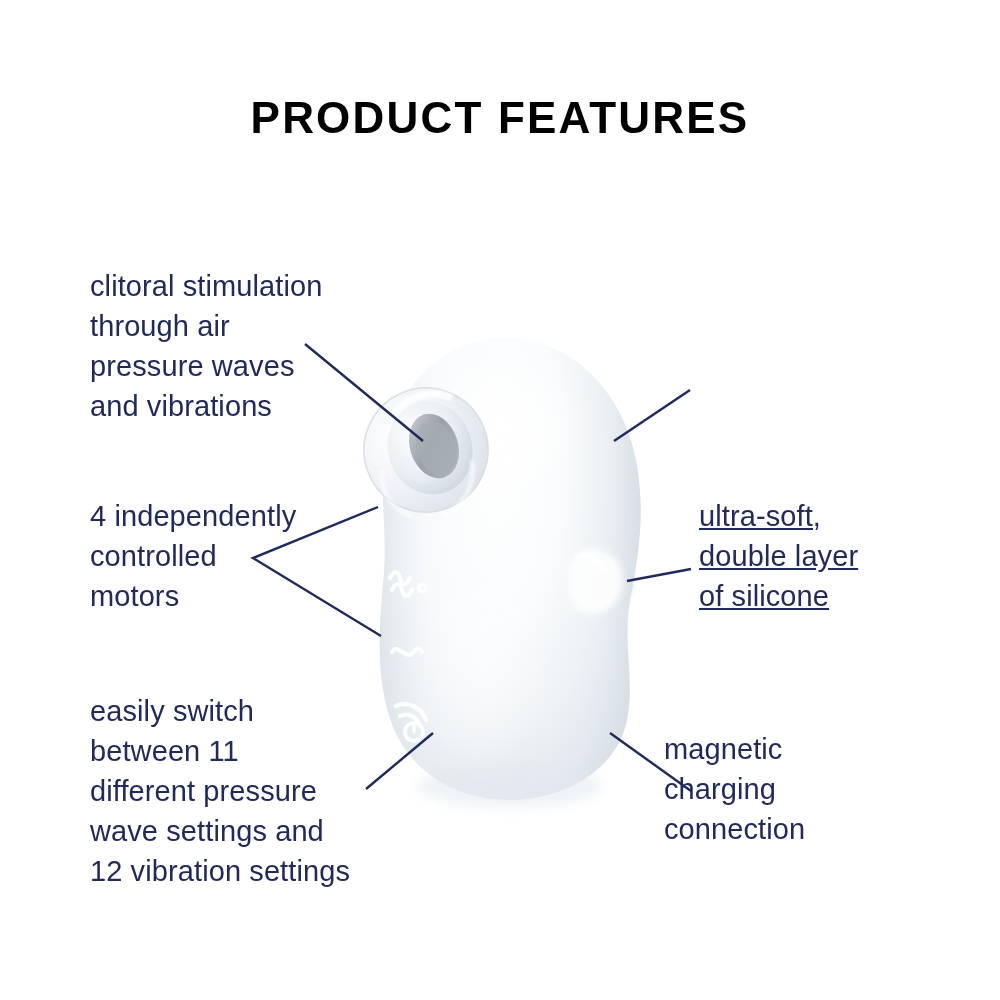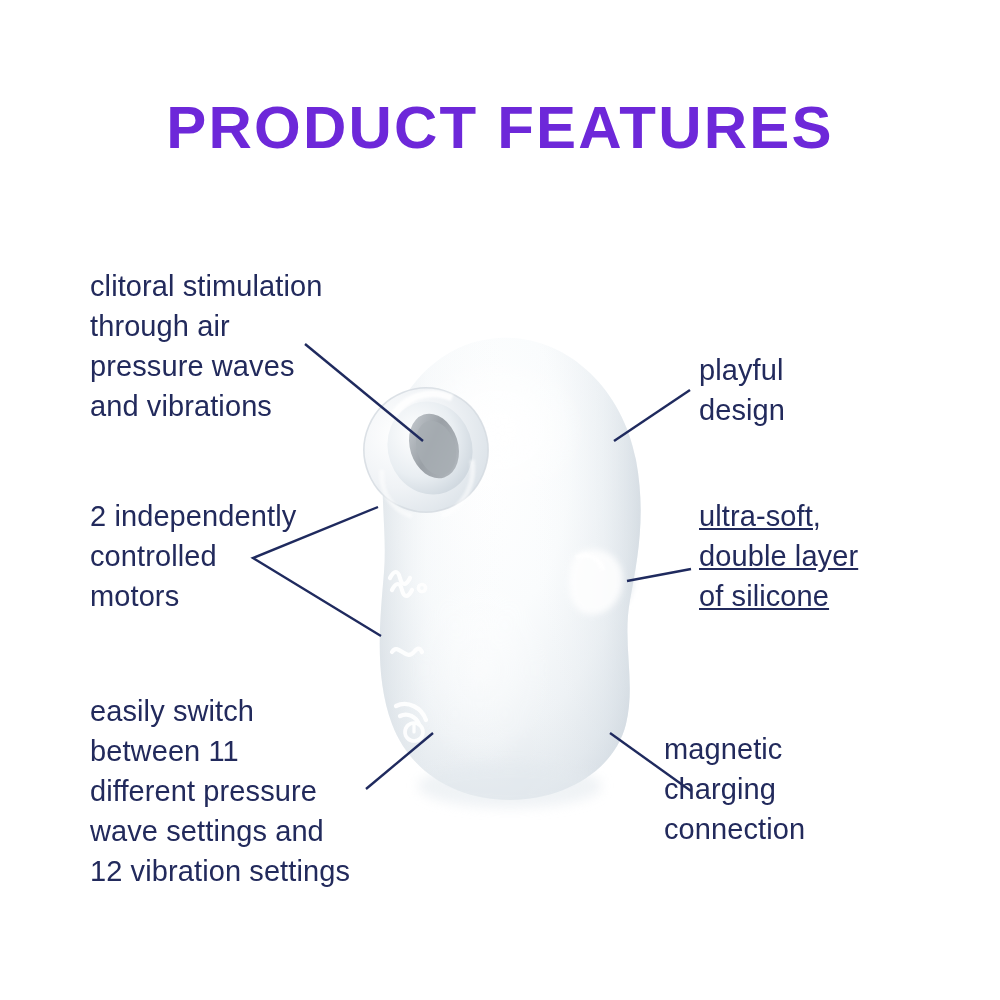--- a/index.html
+++ b/index.html
@@ -19,24 +19,24 @@
     overflow: hidden;
   }
 
   
   #page-title {
     position: absolute;
     left: 0;
     top: 93px;
     width: 1000px;
     text-align: center;
-    font-size: 60px;
+    font-size: 44px;
     font-weight: bold;
     letter-spacing: 2.2px;
-    color: #6d28d9;
+    color: #000000;
     font-family: "Liberation Sans", sans-serif;
   }
 
   
   .callout {
     position: absolute;
     color: #222a5c;
     font-size: 29px;
     line-height: 40px;
     font-family: "Liberation Sans", sans-serif;
@@ -218,32 +218,30 @@
     <line x1="614" y1="441" x2="690" y2="390"></line>
     <line x1="627" y1="581" x2="691" y2="569"></line>
     <line x1="610" y1="733" x2="691" y2="791"></line>
   </svg>
 
   <div class="callout left" id="callout-stimulation">clitoral stimulation
 through air
 pressure waves
 and vibrations</div>
 
-  <div class="callout left" id="callout-motors">2 independently
+  <div class="callout left" id="callout-motors">4 independently
 controlled
 motors</div>
 
   <div class="callout left" id="callout-settings">easily switch
 between 11
 different pressure
 wave settings and
 12 vibration settings</div>
 
-  <div class="callout right" id="callout-playful">playful
-design</div>
 
   <div class="callout right" id="callout-silicone">ultra-soft,
 double layer
 of silicone</div>
 
   <div class="callout right" id="callout-magnetic">magnetic
 charging
 connection</div>
 
 </div>

